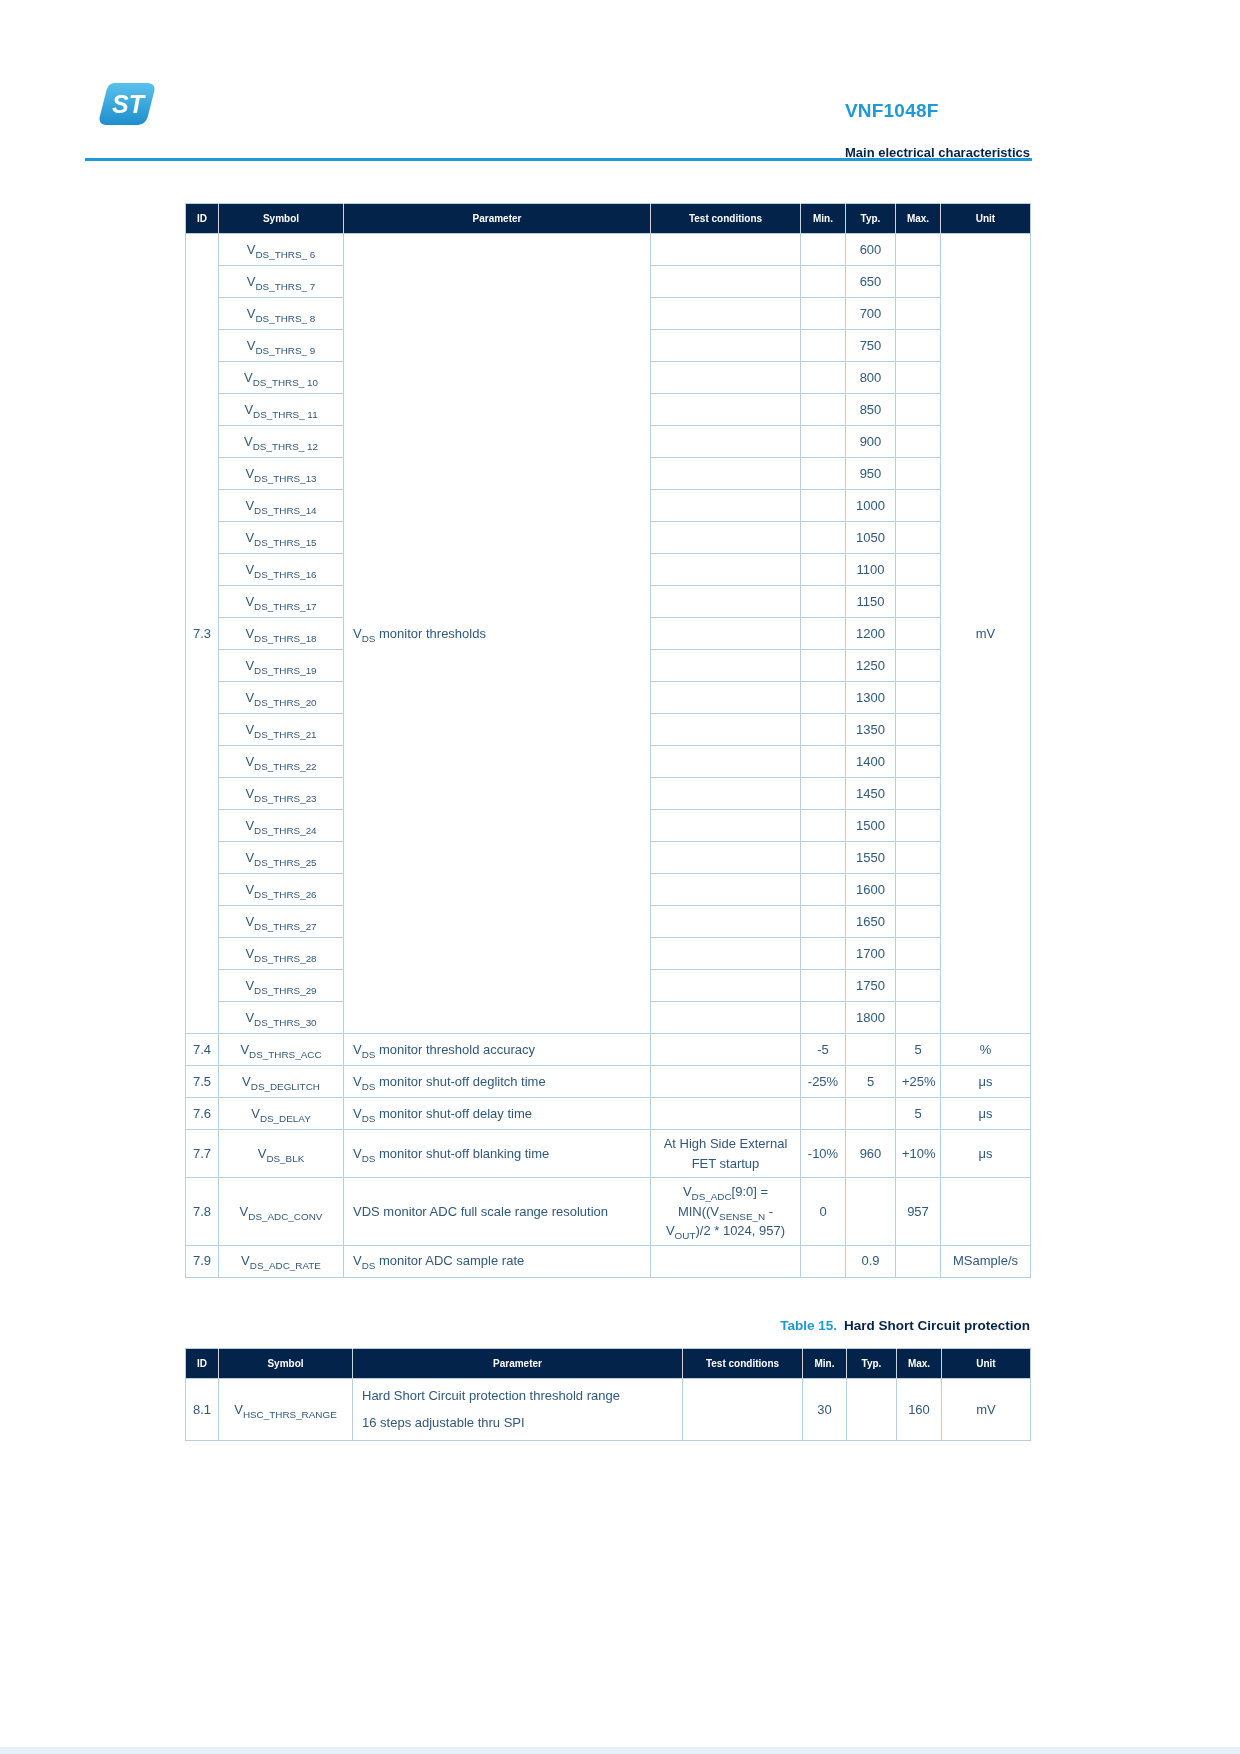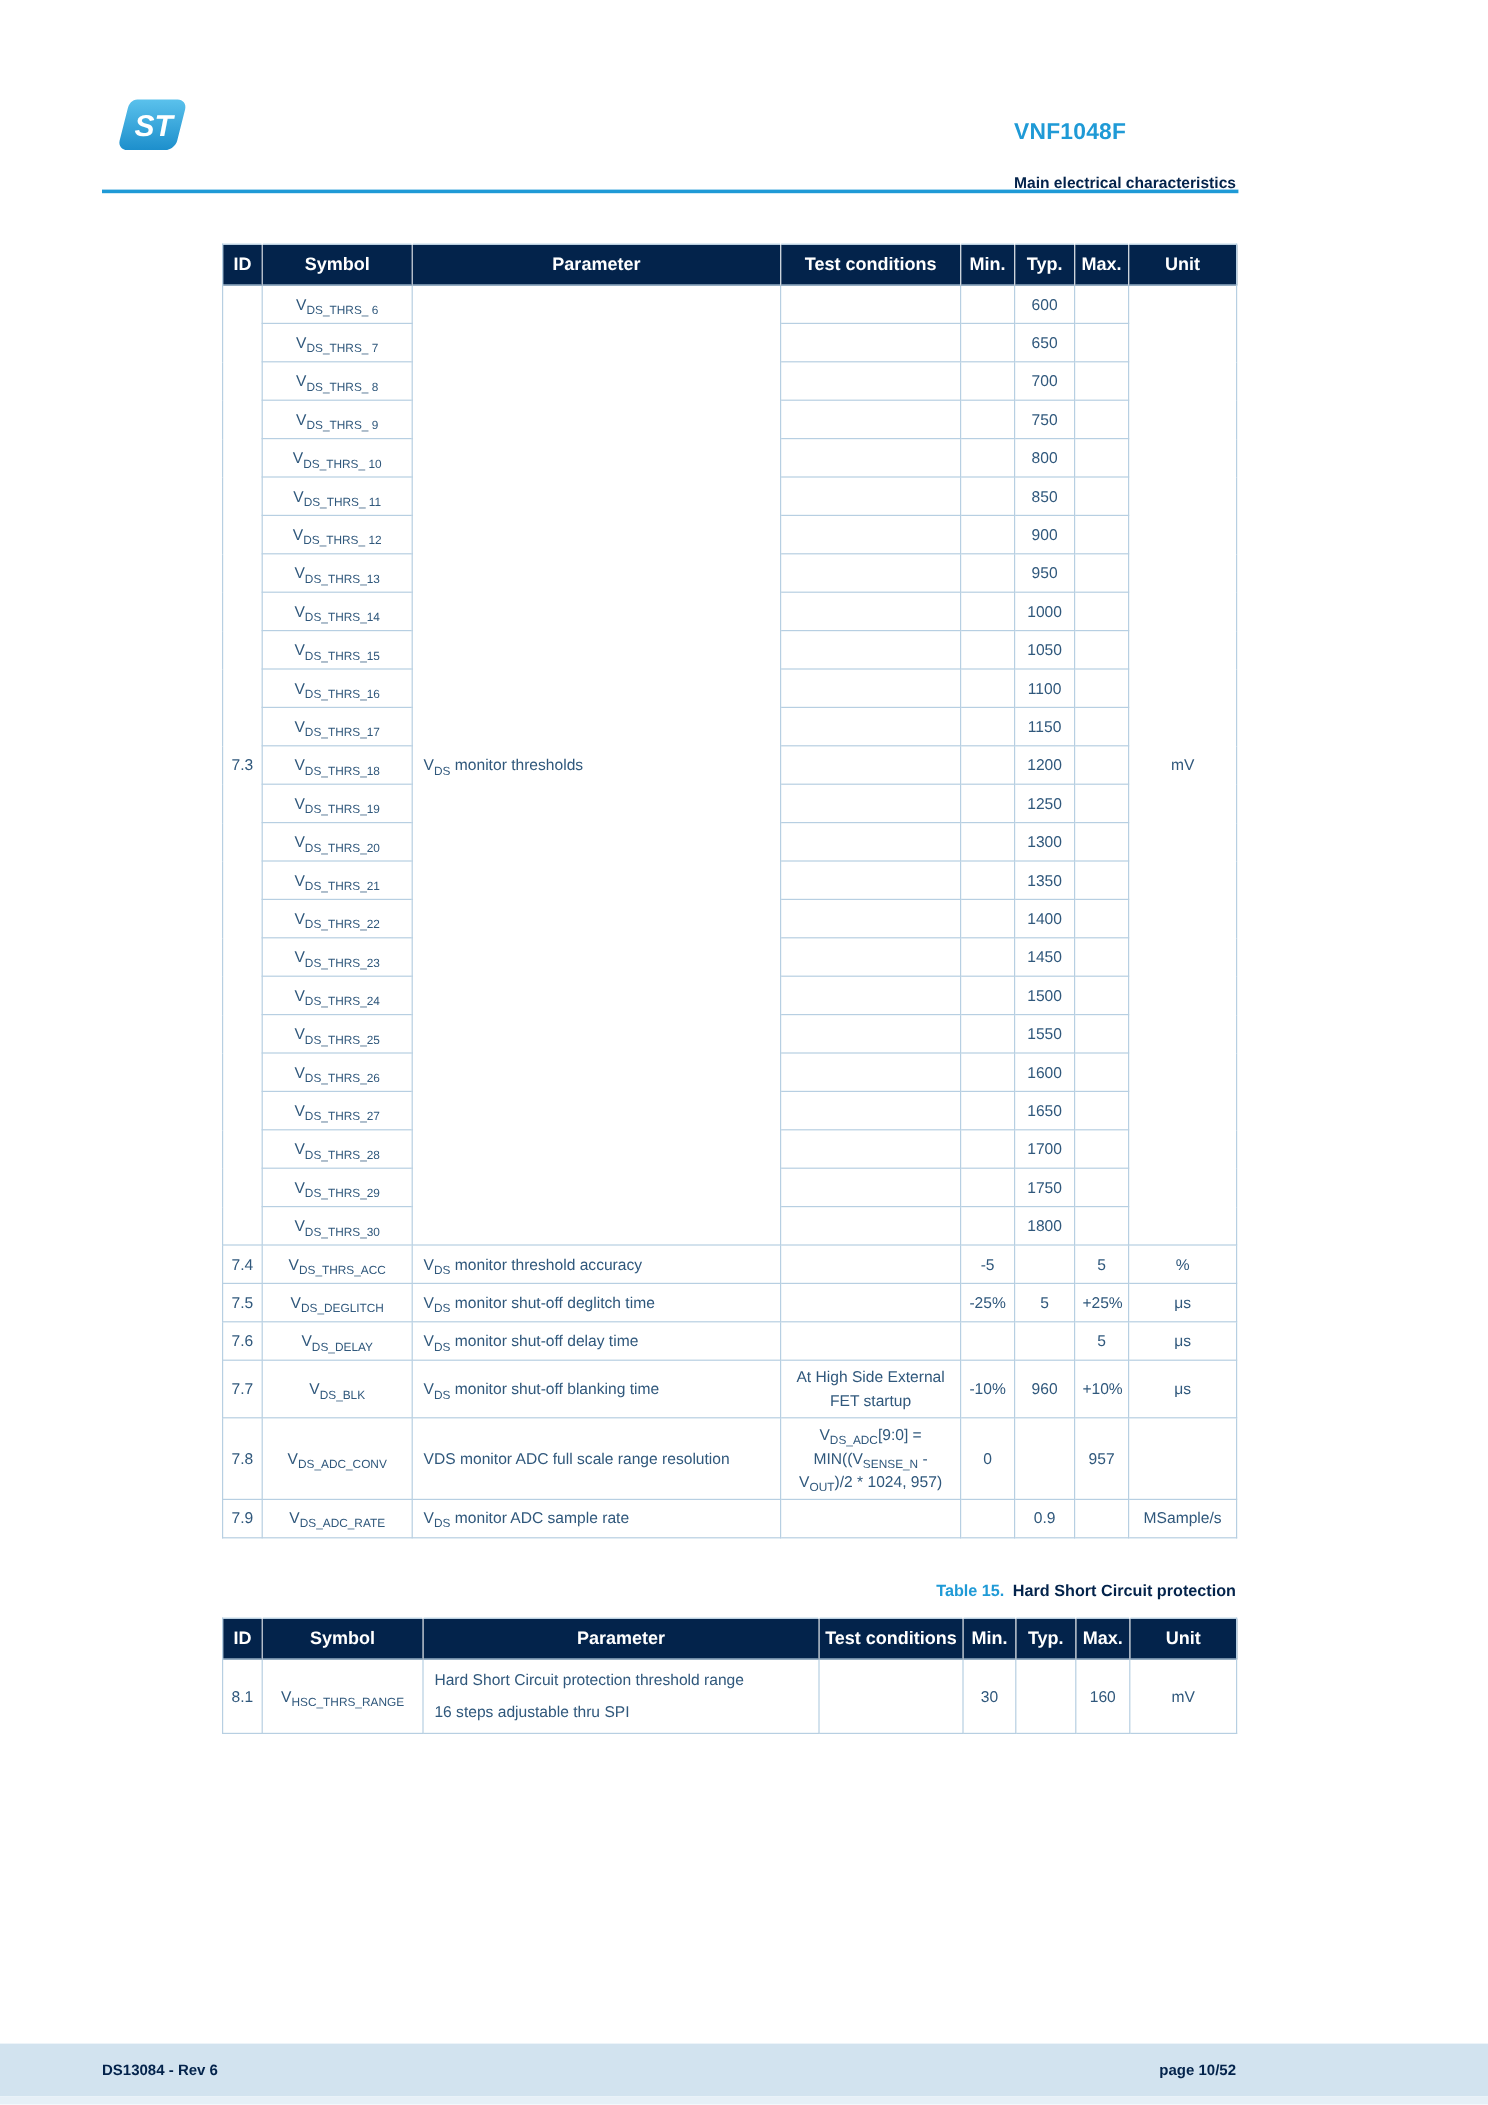--- a/index.html
+++ b/index.html
@@ -26,21 +26,21 @@
   .logo{position:absolute;left:98px;top:82px;width:58px;height:44px;}
   .titleblock{position:absolute;right:210px;top:100px;text-align:left;}
   .title{font-size:19px;font-weight:bold;color:var(--accent);letter-spacing:.2px;}
   .subtitle{font-size:13px;font-weight:bold;color:var(--navy);margin-top:23px;}
   .rule{position:absolute;left:85px;top:158px;width:947px;height:3px;background:var(--accent);}
   
   table{border-collapse:collapse;table-layout:fixed;position:absolute;left:185px;border:1px solid var(--border);}
   #t1{top:203px;width:845px;}
   #t2{top:1348px;width:845px;}
   th{
-    background:var(--navy);color:#fff;font-size:15px;font-weight:bold;
+    background:var(--navy);color:#fff;font-size:10px;font-weight:bold;
     height:30px;padding:8px 3px;text-align:center;border:0;
   }
   th + th{border-left:1px solid rgba(255,255,255,.8);text-align:center;}
   td{
     border:1px solid var(--border);
     font-size:13px;color:var(--cell-text);
     text-align:center;vertical-align:middle;
     padding:4px 6px;line-height:1.5;
   }
   #t1 tbody tr{height:32px;}
@@ -388,19 +388,15 @@
           <td class="c-param">Hard Short Circuit protection threshold range<br>16 steps adjustable thru SPI</td>
           <td class="c-cond"></td>
           <td class="c-num">30</td>
           <td class="c-num"></td>
           <td class="c-num">160</td>
           <td class="c-unit">mV</td>
         </tr>
       </tbody>
     </table>
 
-  <div class="footer">
-    <span>DS13084 - Rev 6</span>
-    <span>page 10/52</span>
-  </div>
   <div class="footer-strip"></div>
 
 </div>
 
 </body></html>

